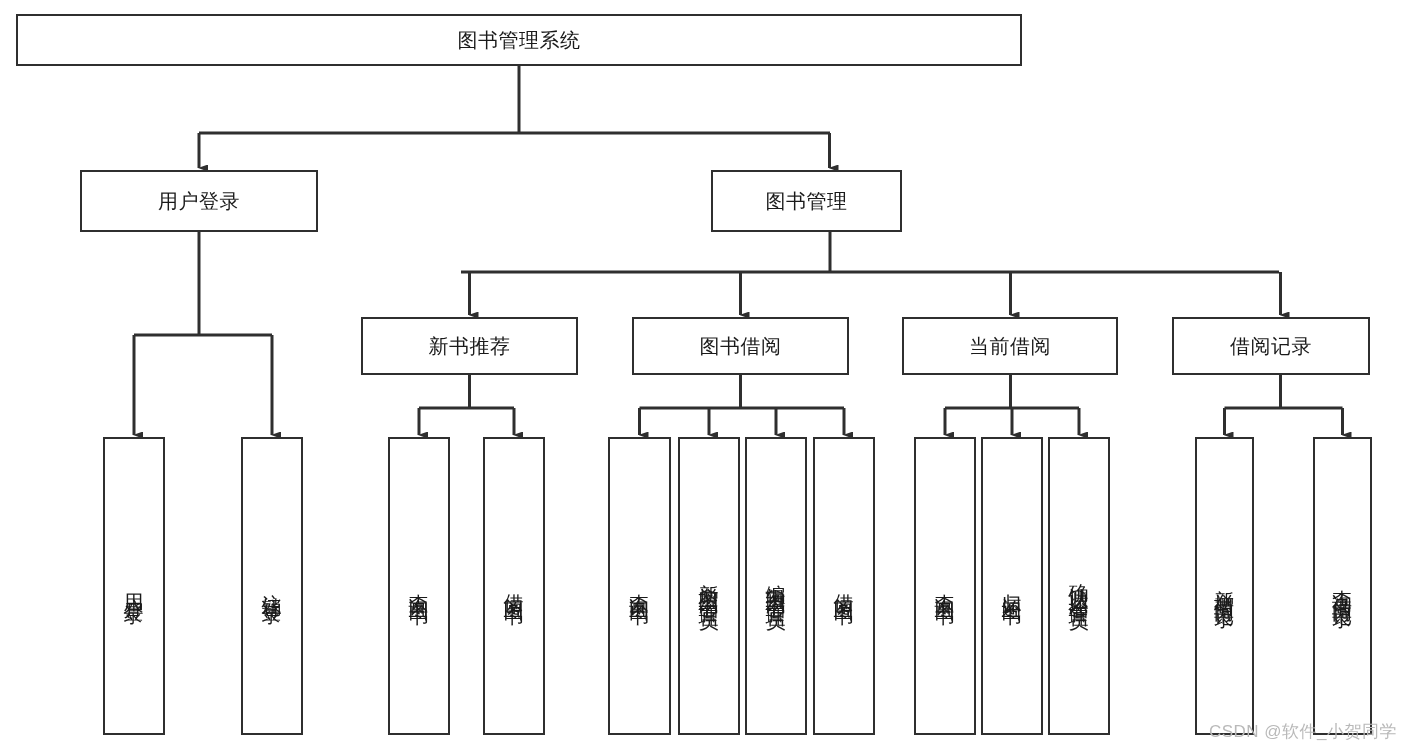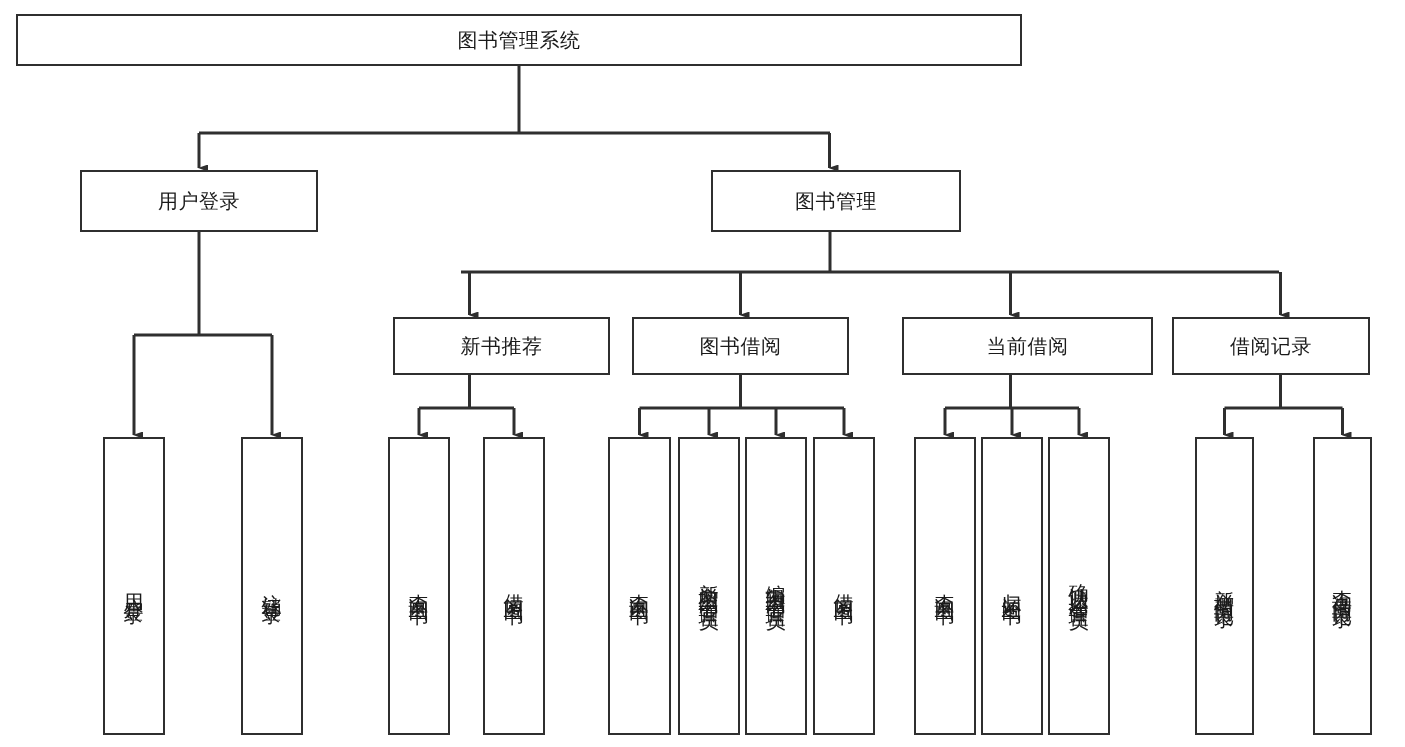--- a/index.html
+++ b/index.html
@@ -115,30 +115,30 @@
         <line x1="272" y1="335" x2="272" y2="435" marker-end="url(#arrowhead)"></line>
       </g>
   </svg>
   <div id="boxes-layer">
       <div class="node-box" style="left: 16px; top: 14px; width: 1006px; height: 52px;">
         <span class="node-label-h">图书管理系统</span>
       </div>
       <div class="node-box" style="left: 80px; top: 170px; width: 238px; height: 62px;">
         <span class="node-label-h">用户登录</span>
       </div>
-      <div class="node-box" style="left: 711px; top: 170px; width: 250px; height: 62px;">
+      <div class="node-box" style="left: 711px; top: 170px; width: 191px; height: 62px;">
         <span class="node-label-h">图书管理</span>
       </div>
-      <div class="node-box" style="left: 361px; top: 317px; width: 217px; height: 58px; margin-left: 32px;">
+      <div class="node-box" style="left: 361px; top: 317px; width: 217px; height: 58px;">
         <span class="node-label-h">新书推荐</span>
       </div>
       <div class="node-box" style="left: 632px; top: 317px; width: 217px; height: 58px; align-items: center;">
         <span class="node-label-h">图书借阅</span>
       </div>
-      <div class="node-box" style="left: 902px; top: 317px; width: 251px; height: 58px;">
+      <div class="node-box" style="left: 902px; top: 317px; width: 216px; height: 58px;">
         <span class="node-label-h">当前借阅</span>
       </div>
       <div class="node-box" style="left: 1172px; top: 317px; width: 198px; height: 58px;">
         <span class="node-label-h">借阅记录</span>
       </div>
       <div class="node-box leaf-box" style="left: 103px; top: 437px; width: 62px; height: 298px;">
         <span class="node-label-v">用户登录</span>
       </div>
       <div class="node-box leaf-box" style="left: 241px; top: 437px; width: 62px; height: 298px;">
         <span class="node-label-v">注销登录</span>
@@ -170,13 +170,14 @@
       <div class="node-box leaf-box" style="left: 1048px; top: 437px; width: 62px; height: 298px;">
         <span class="node-label-v">确认归还（管理员）</span>
       </div>
       <div class="node-box leaf-box" style="left: 1195px; top: 437px; width: 59px; height: 298px;">
         <span class="node-label-v">新增借阅记录</span>
       </div>
       <div class="node-box leaf-box" style="left: 1313px; top: 437px; width: 59px; height: 298px;">
         <span class="node-label-v">查询借阅记录</span>
       </div>
     </div>
+  <div class="watermark">CSDN @软件_小贺同学</div>
 </div>
 
 </body></html>

